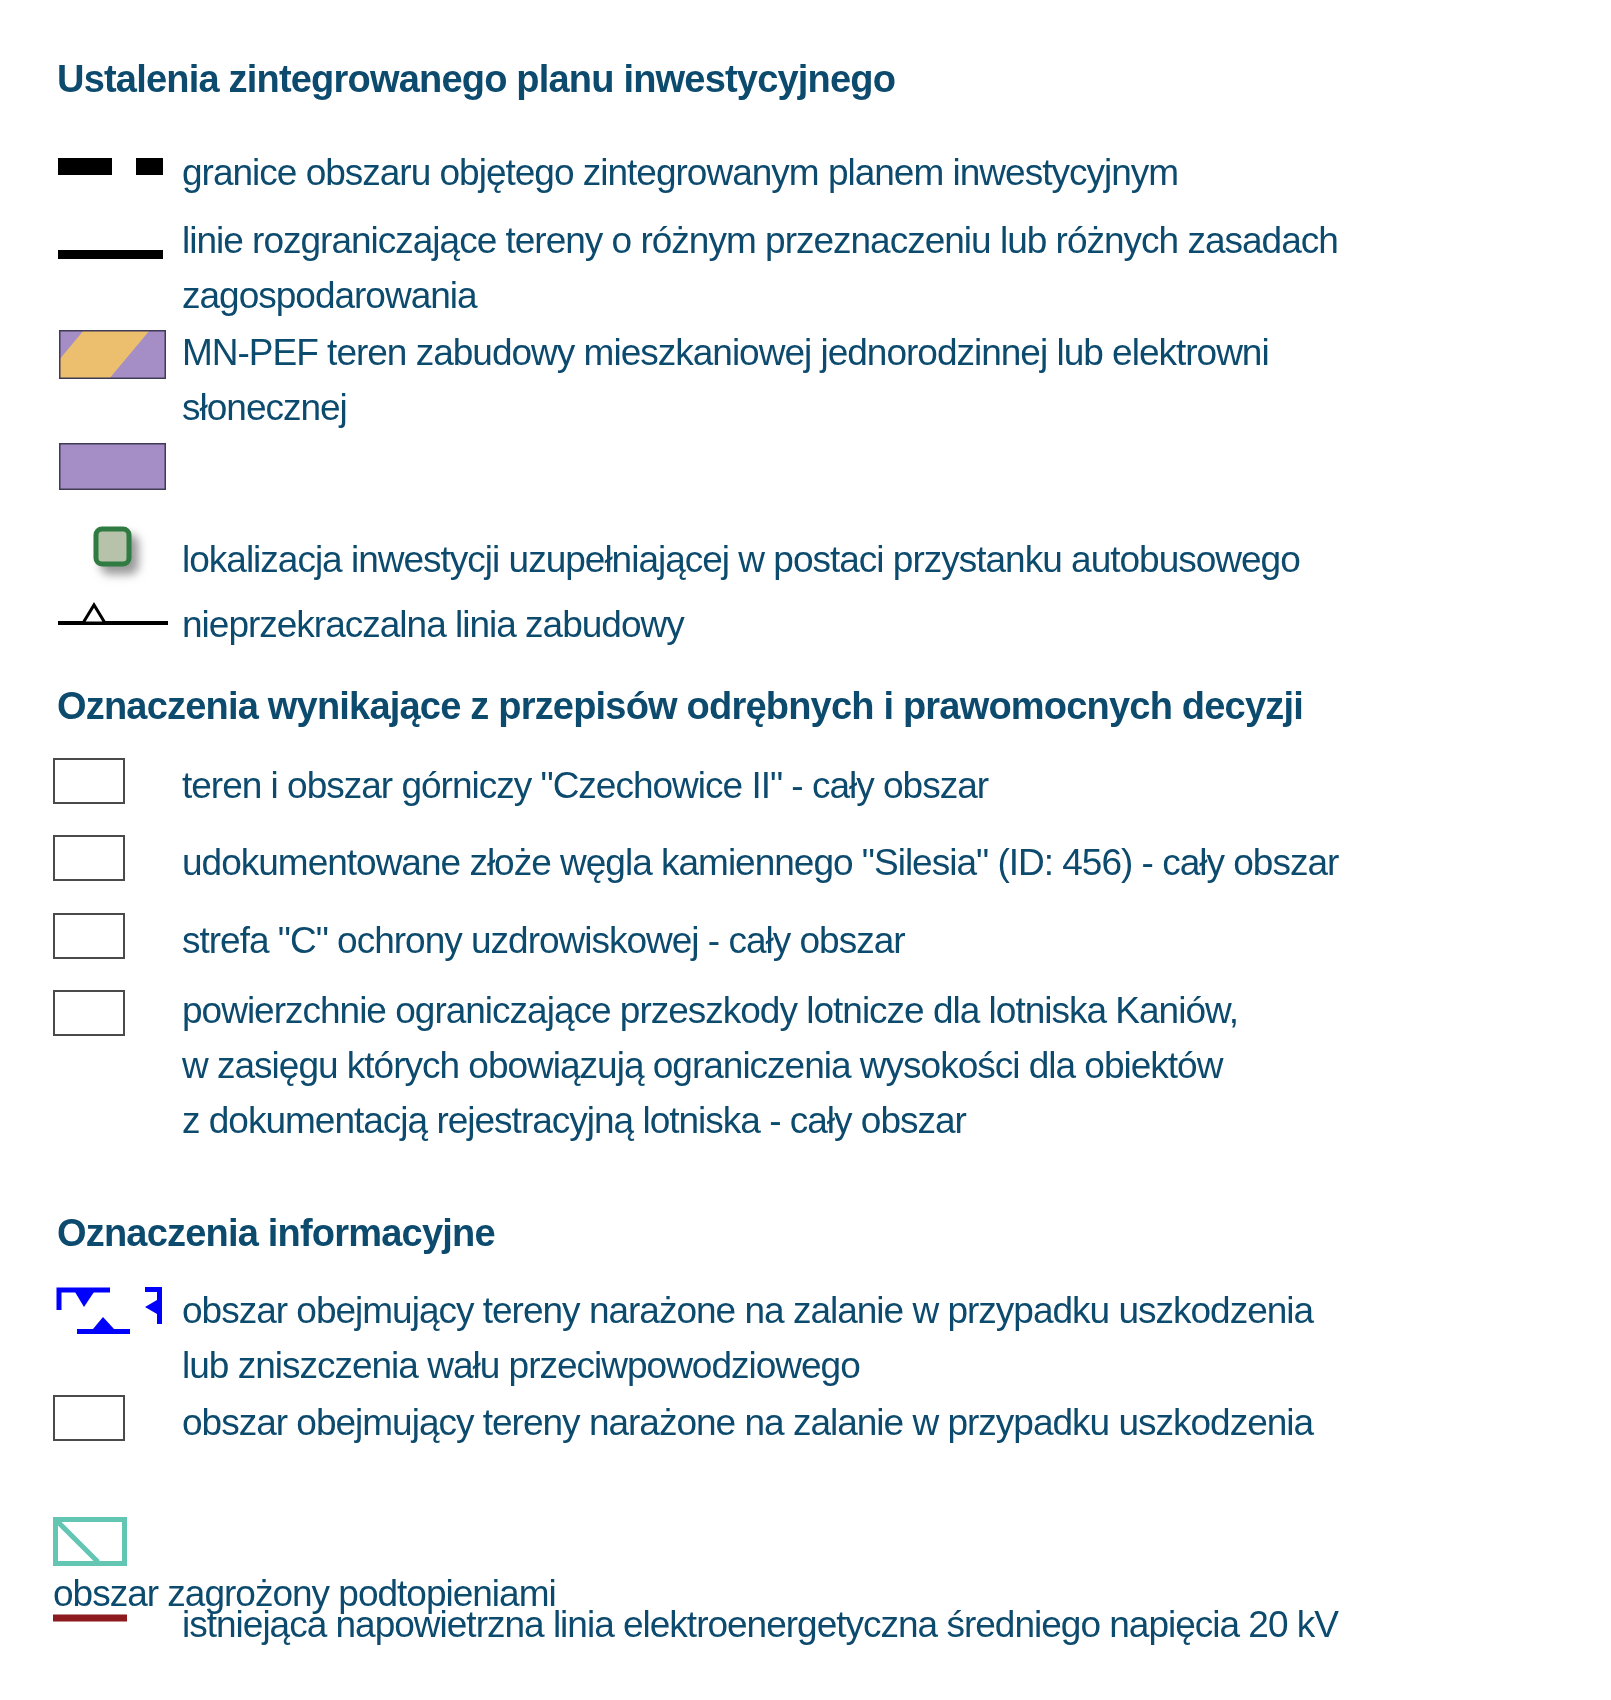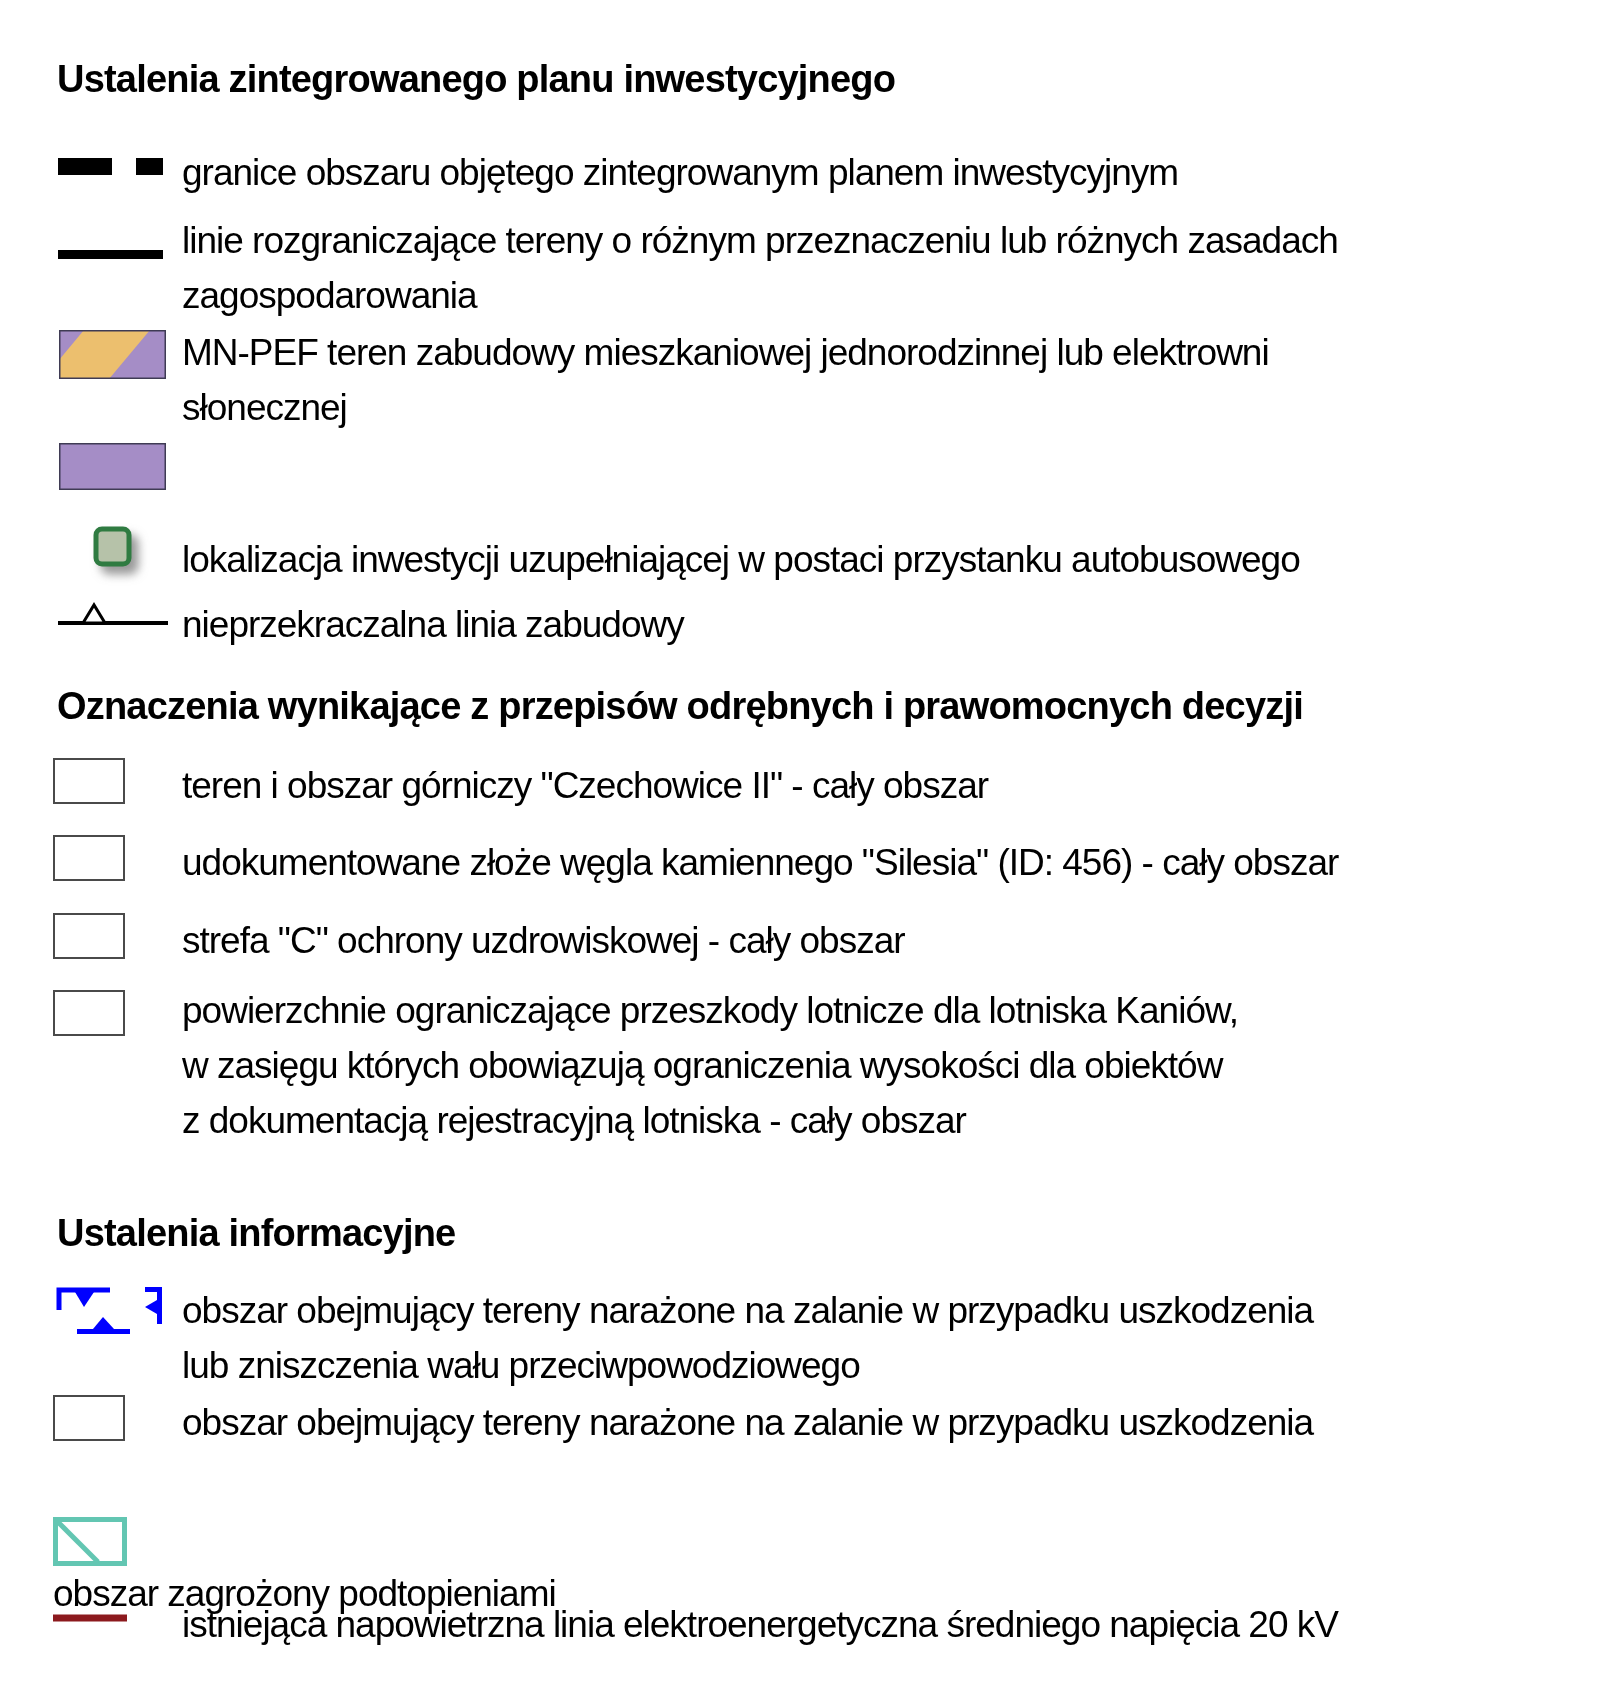--- a/index.html
+++ b/index.html
@@ -1,17 +1,17 @@
 <!DOCTYPE html>
 <html><head>
 <meta charset="utf-8">
 <style>
   html,body{margin:0;padding:0;background:#ffffff;}
   #legend{position:relative;width:1611px;height:1700px;background:#ffffff;overflow:hidden;
-          font-family:"Liberation Sans", sans-serif;color:#000000;}
+          font-family:"Liberation Sans", sans-serif;color:#0c4a6e;}
   .heading{position:absolute;left:57px;font-size:38px;font-weight:bold;letter-spacing:-0.8px;white-space:nowrap;}
   .row{position:absolute;left:53px;display:flex;align-items:flex-start;justify-content:flex-end;}
   .sym{width:129px;flex:none;position:relative;}
   .txt{font-size:37px;line-height:55px;letter-spacing:-1px;}
   .txt div{white-space:nowrap;}
   .dashes{display:flex;gap:24px;margin:13px 0 0 5px;}
   .dash-long{width:54px;height:17px;}
   .dash-short{width:27px;height:17px;}
   .solidline{width:105px;height:9px;margin:37px 0 0 5px;}
   .obox{width:72px;height:46px;background:#fff;border:2px solid;box-sizing:border-box;}
@@ -124,21 +124,21 @@
     <div class="sym">
       <div class="obox" style="margin-top: 7px; border-color: rgb(74, 74, 74);"></div>
     </div>
     <div class="txt">
       <div>powierzchnie ograniczające przeszkody lotnicze dla lotniska Kaniów,</div>
       <div>w zasięgu których obowiązują ograniczenia wysokości dla obiektów</div>
       <div>z dokumentacją rejestracyjną lotniska - cały obszar</div>
     </div>
   </div>
 
-  <div class="heading" style="top:1212px;">Ustalenia informacyjne</div>
+  <div class="heading" style="top:1212px;">Oznaczenia informacyjne</div>
 
   <div class="row" style="top:1283px;">
     <div class="sym">
       <svg width="110" height="55" viewBox="0 0 110 55" style="margin:2px 0 0 2px;display:block;">
         <g fill="none" stroke-width="5" stroke="#0000ff">
           <path d="M4 25 V5 H55"></path>
           <path d="M22 46.5 H75"></path>
           <path d="M90 4.5 H104.5 V39"></path>
         </g>
         <g fill="#0000ff">

